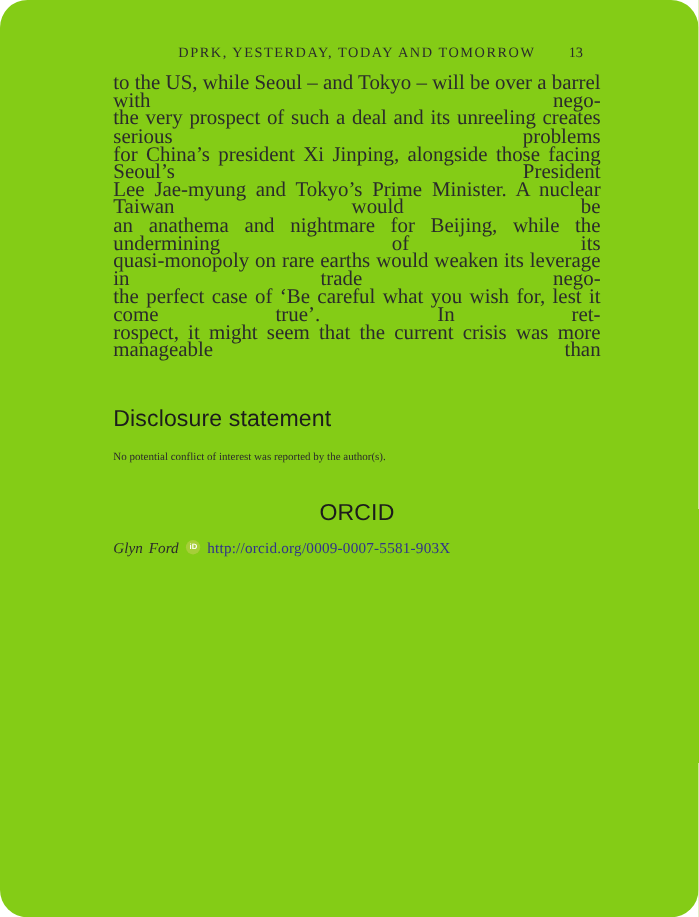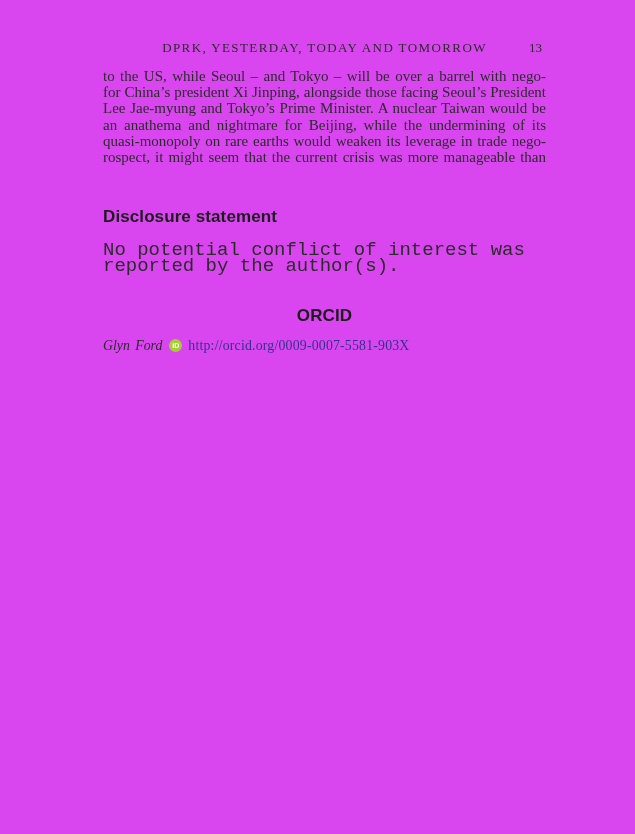--- a/index.html
+++ b/index.html
@@ -4,89 +4,89 @@
 <style>
   html, body {
     margin: 0;
     padding: 0;
     background: #ffffff;
   }
   .page {
     position: relative;
     width: 635px;
     height: 834px;
-    background: #d946ef;
+    background: #84cc16;
     font-family: "Liberation Serif", serif;
     color: #2e2e2e;
     overflow: hidden;
+    border-radius: 25px;
   }
   .content {
     position: absolute;
     left: 103px;
     top: 0;
     width: 443px;
   }
   .running-header {
     position: relative;
     margin-top: 40px;
     height: 15px;
     font-size: 13px;
     letter-spacing: 1.4px;
     text-align: center;
     color: #2b2b2b;
     white-space: nowrap;
   }
   .running-header .page-number {
     position: absolute;
-    right: 4px;
+    right: 16px;
     top: 0;
     letter-spacing: 0;
   }
   .body-par {
     margin-top: 13px;
-    font-size: 15px;
+    font-size: 19px;
     line-height: 16.2px;
     color: #2b2b2b;
   }
   .pline {
     text-align: justify;
     text-align-last: justify;
   }
   .pline.last {
     text-align: justify;
     text-align-last: left;
   }
   .section-heading {
     margin: 0;
     margin-top: 42px;
     font-family: "Liberation Sans", sans-serif;
-    font-weight: bold;
-    font-size: 17px;
+    font-weight: normal;
+    font-size: 21px;
     color: #1c1c1c;
     letter-spacing: 0.1px;
   }
   .section-heading.orcid-h {
     margin-top: 31px;
     text-align: center;
   }
   .section-body {
     margin: 0;
     margin-top: 15px;
-    font-size: 19px;
+    font-size: 10px;
     line-height: 16.2px;
     color: #2b2b2b;
-    font-family: Liberation Mono, monospace;
   }
   .orcid-line {
     margin: 0;
     margin-top: 12px;
     font-size: 13.8px;
     line-height: 16.2px;
     display: flex;
-    align-items: center;
+    align-items: flex-start;
   }
   .author-name {
     font-style: italic;
     color: #2b2b2b;
     word-spacing: 2px;
   }
   .orcid-icon {
     display: inline-flex;
     align-items: center;
     justify-content: center;
@@ -114,24 +114,26 @@
 <div class="page">
   <div class="content">
 
     <div class="running-header">
       <span>DPRK, YESTERDAY, TODAY AND TOMORROW</span>
       <span class="page-number">13</span>
     </div>
 
     <div class="body-par">
       <div class="pline">to the US, while Seoul – and Tokyo – will be over a barrel with nego-</div>
+      <div class="pline">the very prospect of such a deal and its unreeling creates serious problems</div>
       <div class="pline">for China’s president Xi Jinping, alongside those facing Seoul’s President</div>
       <div class="pline">Lee Jae-myung and Tokyo’s Prime Minister. A nuclear Taiwan would be</div>
       <div class="pline">an anathema and nightmare for Beijing, while the undermining of its</div>
       <div class="pline">quasi-monopoly on rare earths would weaken its leverage in trade nego-</div>
+      <div class="pline">the perfect case of ‘Be careful what you wish for, lest it come true’. In ret-</div>
       <div class="pline">rospect, it might seem that the current crisis was more manageable than</div>
     </div>
 
     <h2 class="section-heading">Disclosure statement</h2>
     <p class="section-body">No potential conflict of interest was reported by the author(s).</p>
 
     <h2 class="section-heading orcid-h">ORCID</h2>
     <p class="orcid-line">
       <span class="author-name">Glyn Ford</span>
       <span class="orcid-icon" style="background: rgb(166, 206, 57);">

